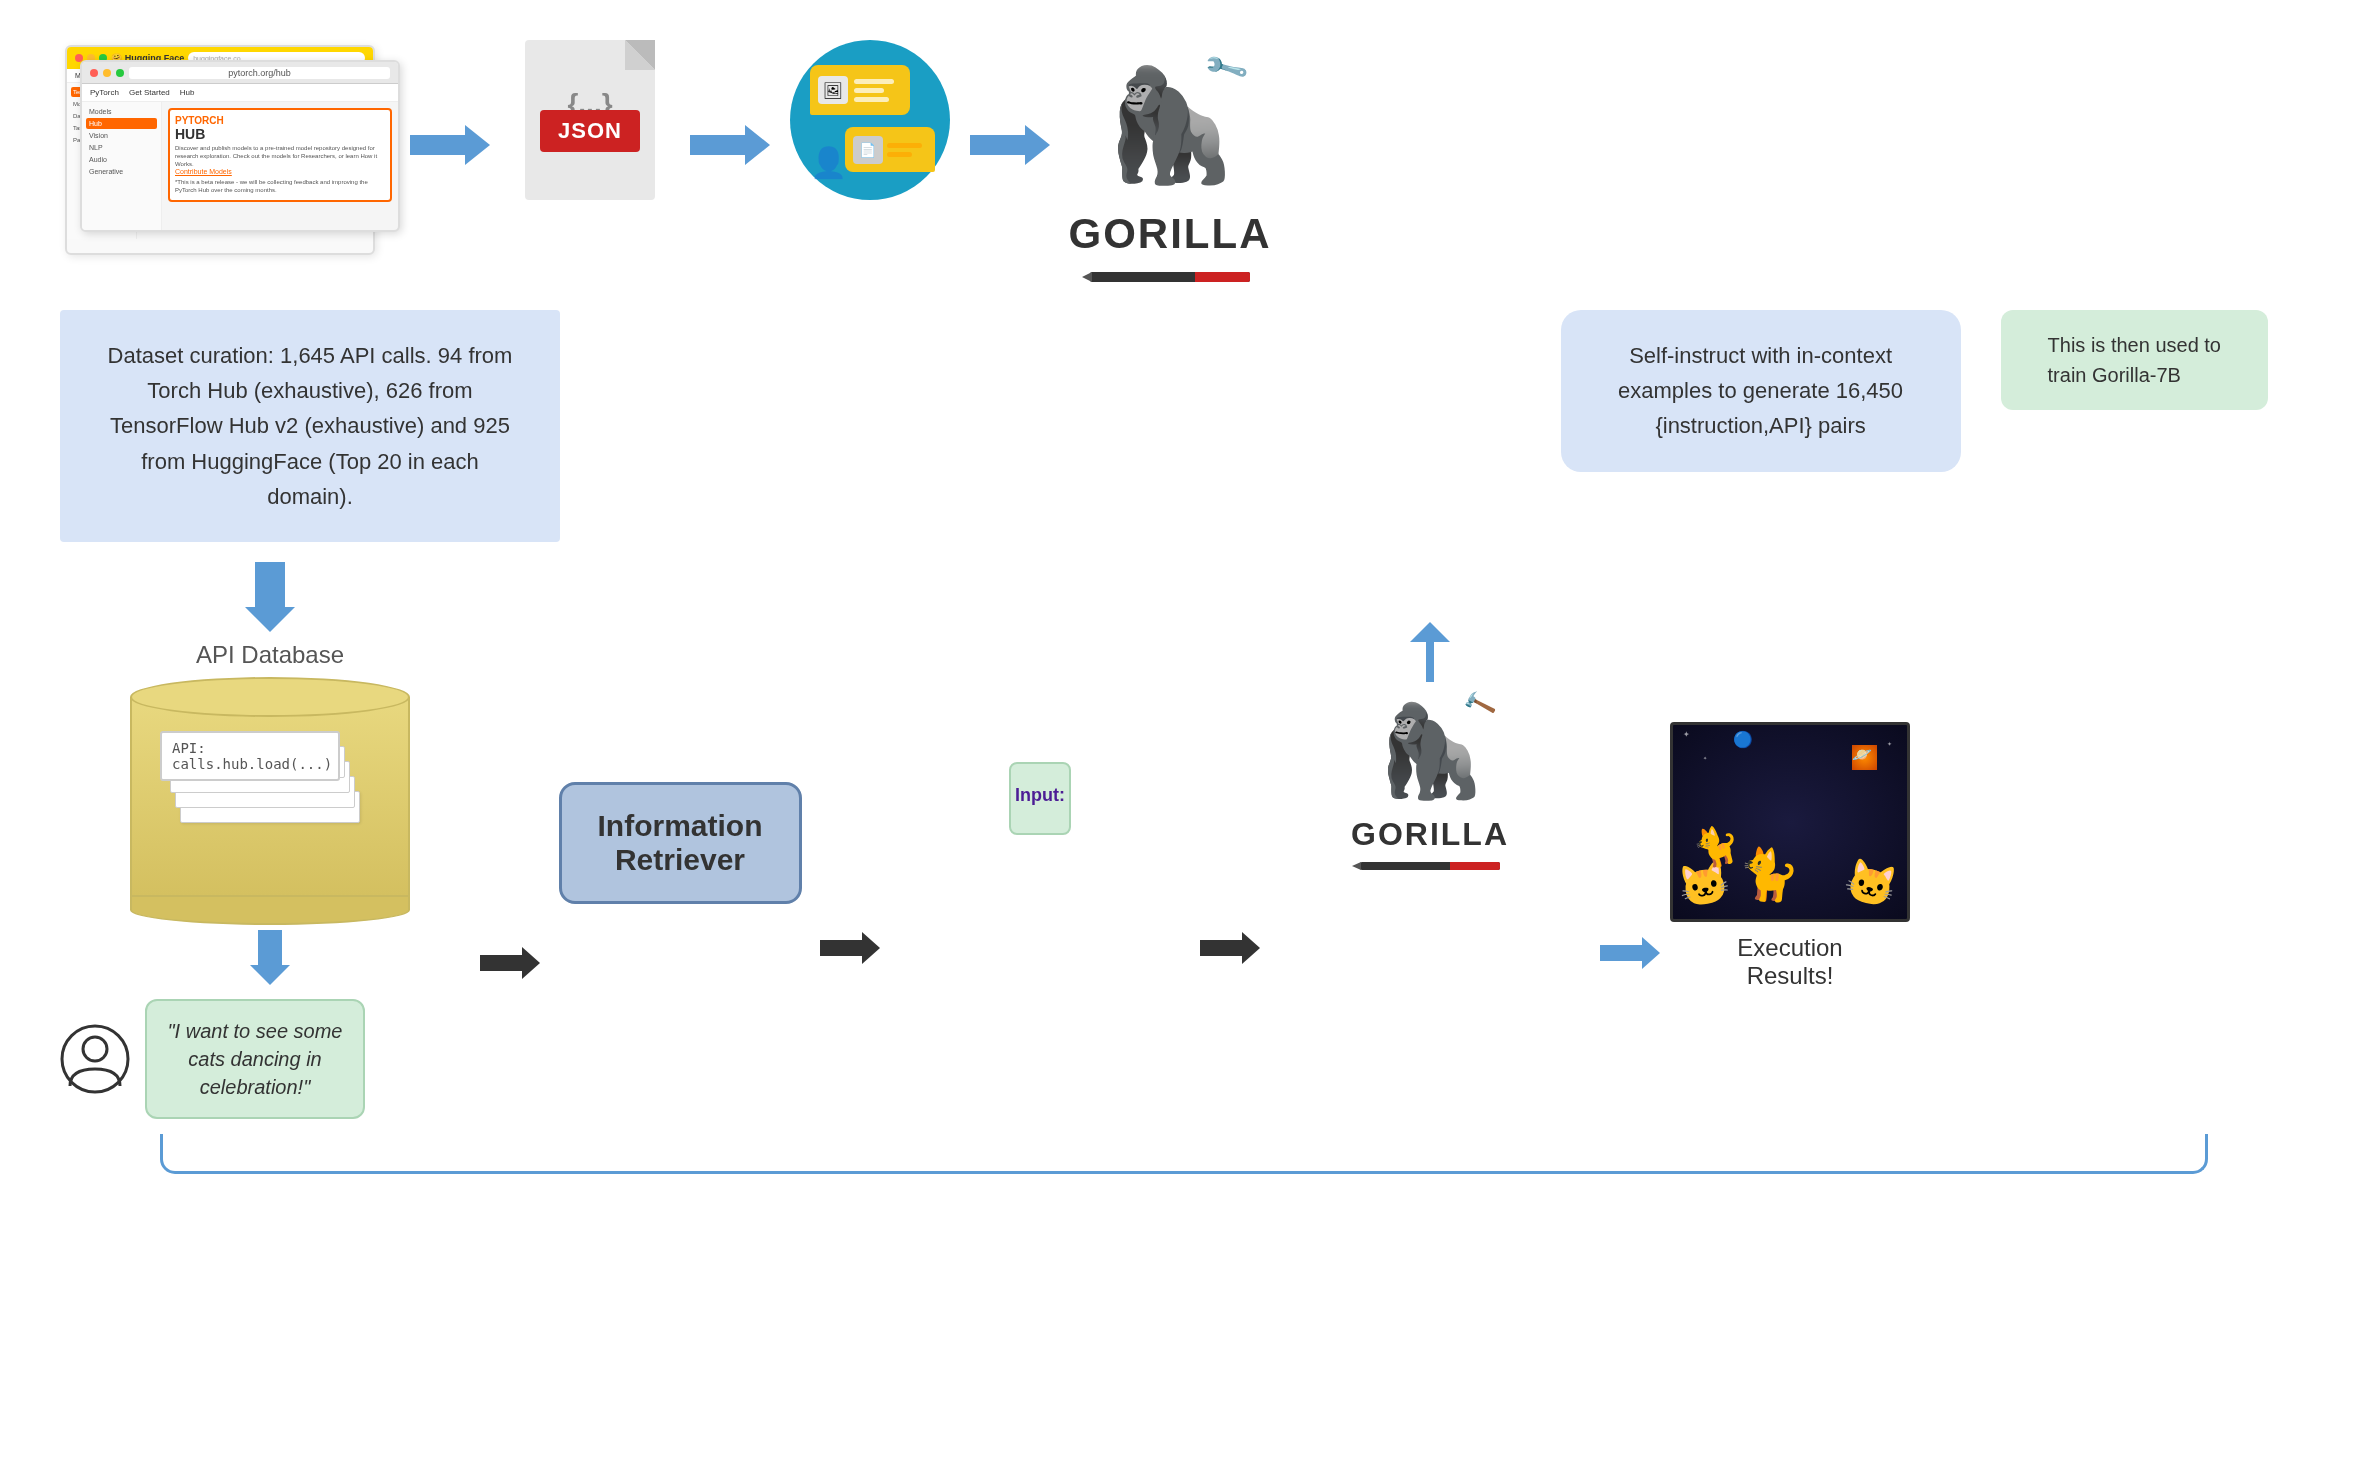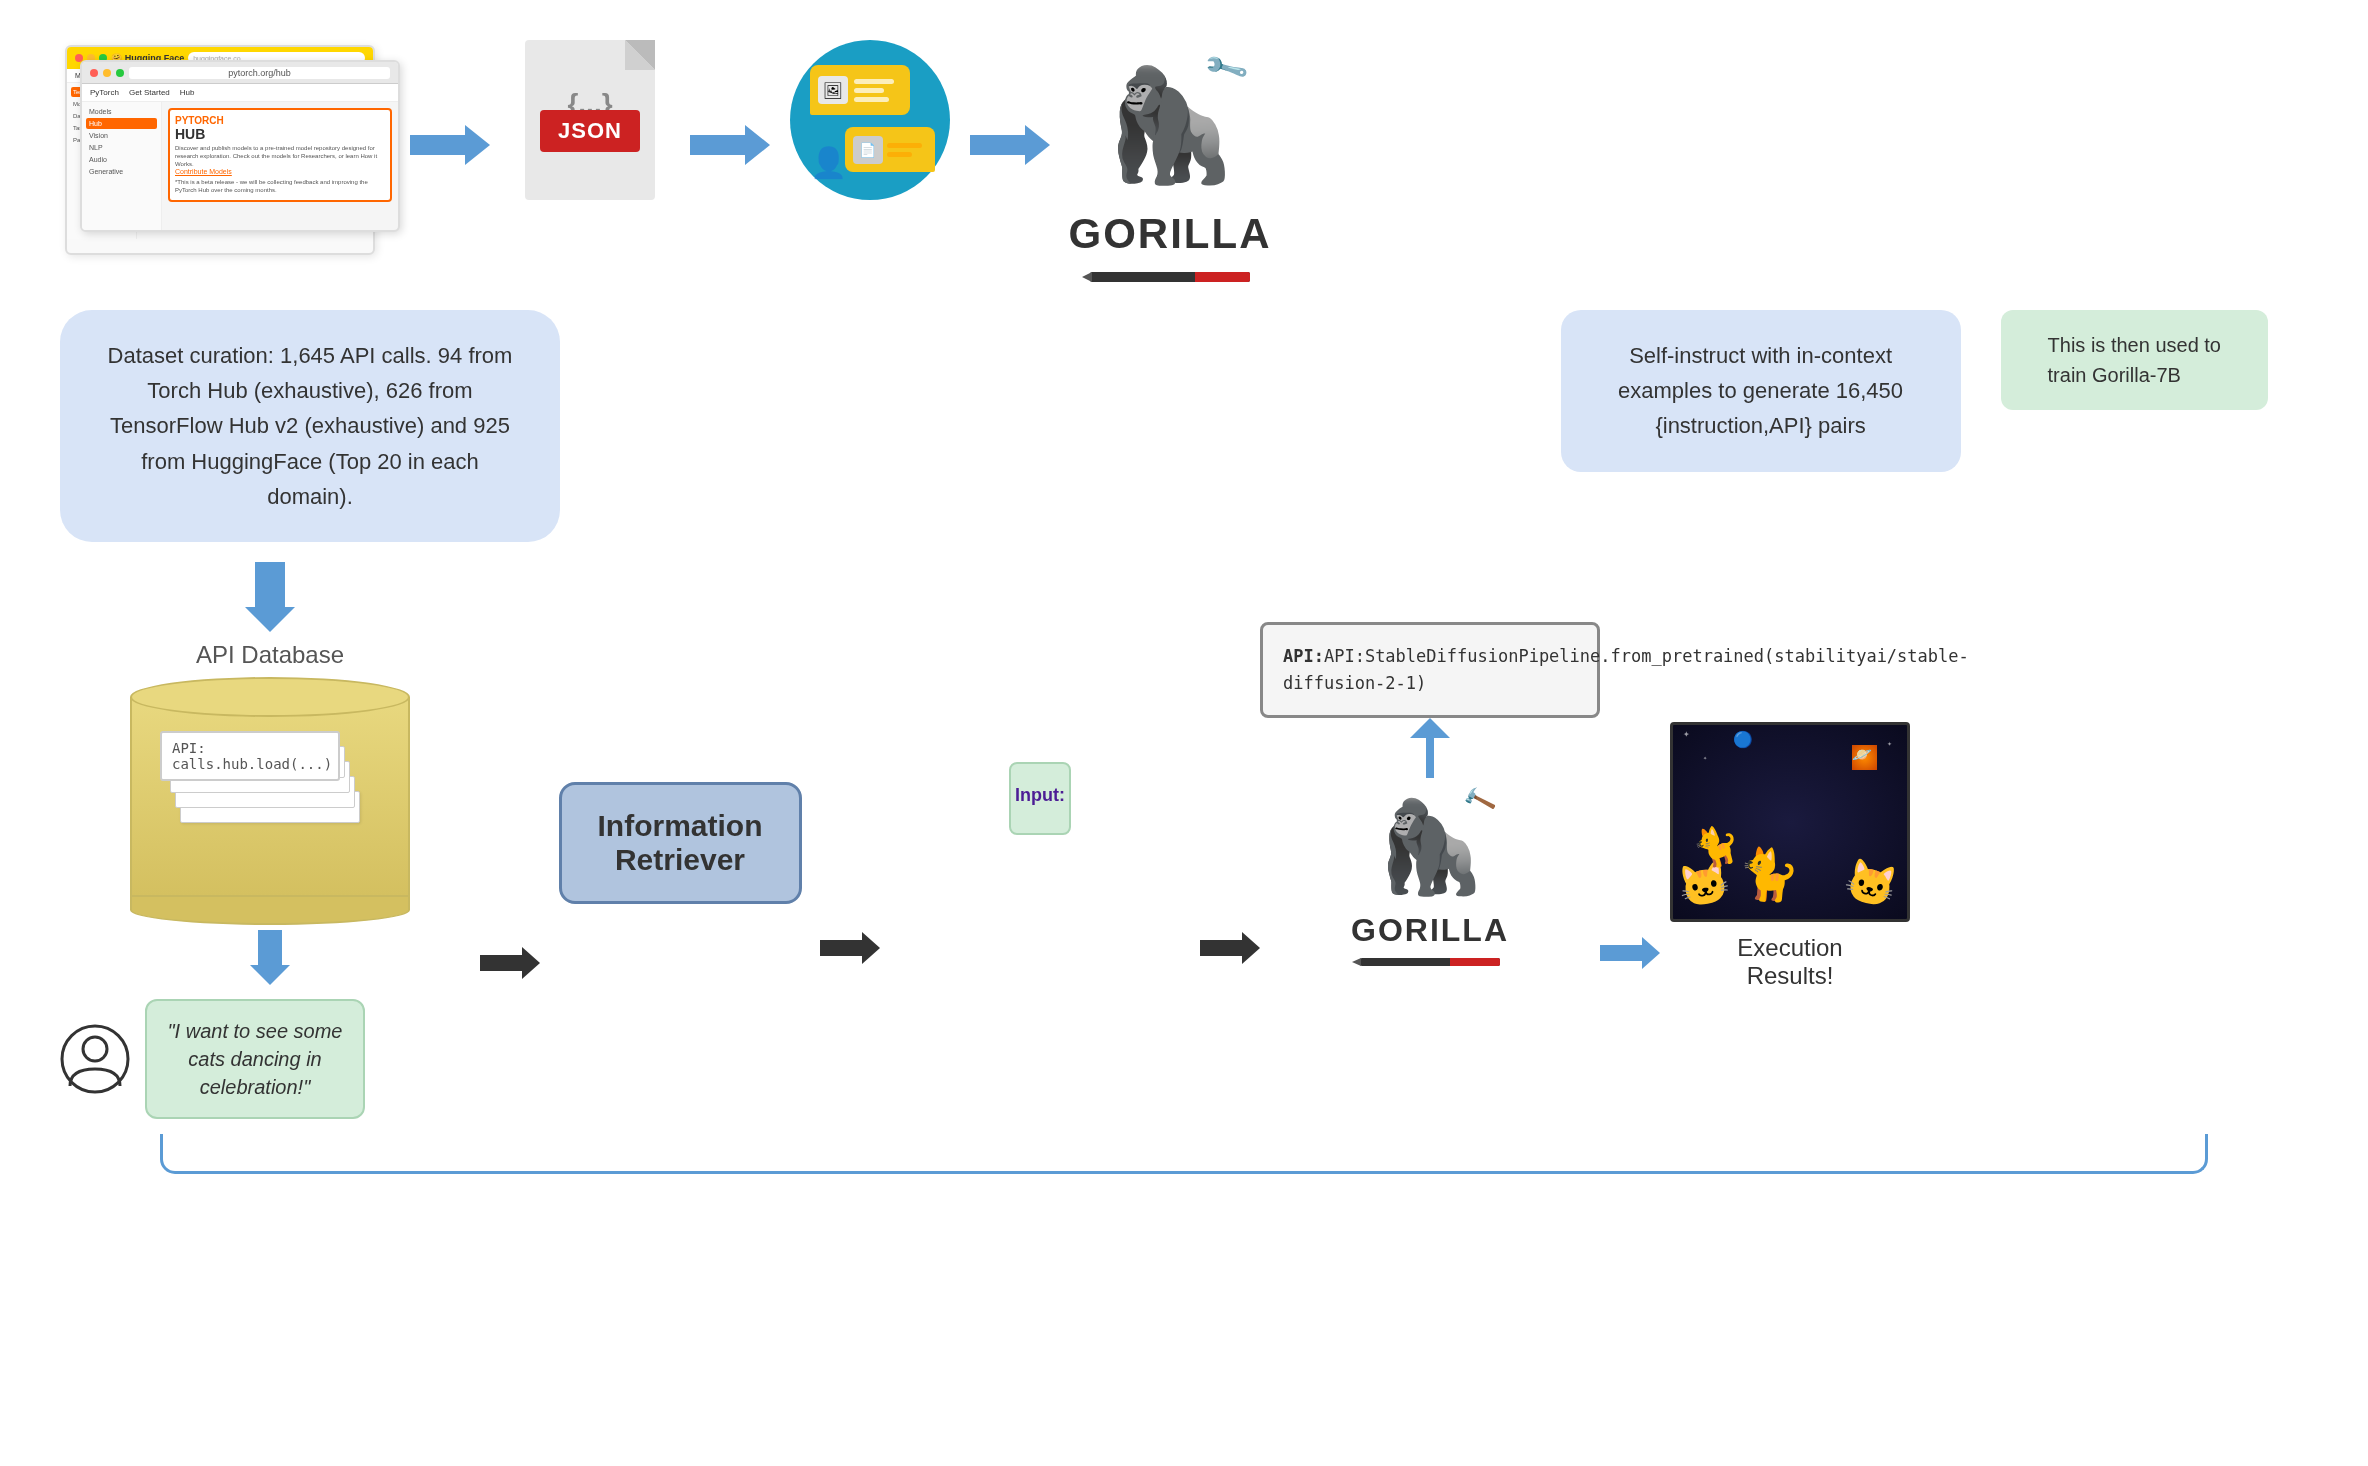--- a/index.html
+++ b/index.html
@@ -371,21 +371,21 @@
       font-size: 20px;
       color: #333;
       text-align: left;
       line-height: 1.5;
       min-width: 220px;
     }
 
     
     .dataset-desc-box {
       background: #d8e4f7;
-      border-radius: 32px;
+      border-radius: 4px;
       padding: 28px 36px;
       font-size: 22px;
       color: #333;
       text-align: center;
       line-height: 1.6;
       max-width: 500px;
       flex-shrink: 0;
     }
 
     
@@ -852,23 +852,20 @@
     </div>
 
     <div style="align-self:center;margin-top:220px;flex-shrink:0;">
       <svg width="60" height="40" viewBox="0 0 60 40">
         <polygon points="0,12 42,12 42,4 60,20 42,36 42,28 0,28" fill="#333"></polygon>
       </svg>
     </div>
 
     <div class="col4">
 
-      <div class="api-result-box">
-        <span class="api-bold">API:</span><span>API:StableDiffusionPipeline.from_pretrained(stabilityai/stable-diffusion-2-1)</span>
-      </div>
 
       <div style="align-self:center;">
         <svg width="40" height="60" viewBox="0 0 40 60">
           <polygon points="0,60 16,60 16,20 0,20 20,0 40,20 24,20 24,60" fill="#5b9bd5"></polygon>
         </svg>
       </div>
 
       <div class="gorilla-svg-container">
         <div style="position:relative;width:130px;height:130px;display:flex;align-items:center;justify-content:center;">
           <div style="font-size:90px;line-height:1;">🦍</div>

